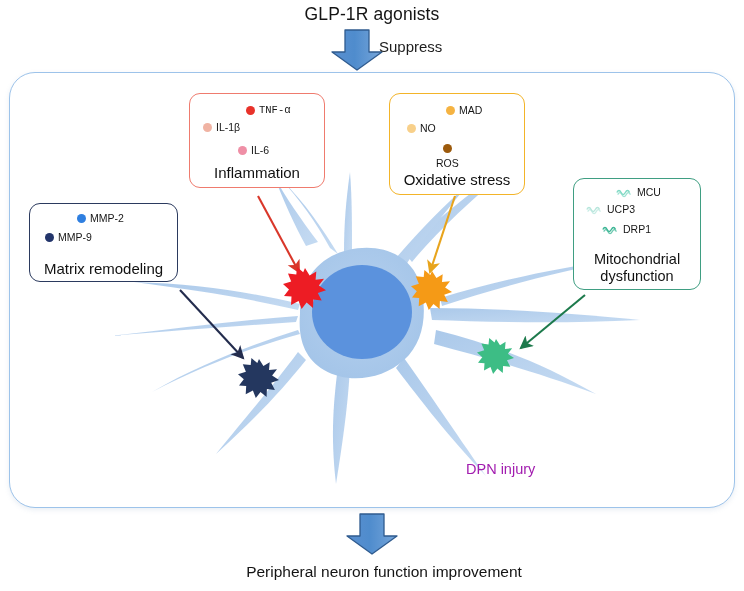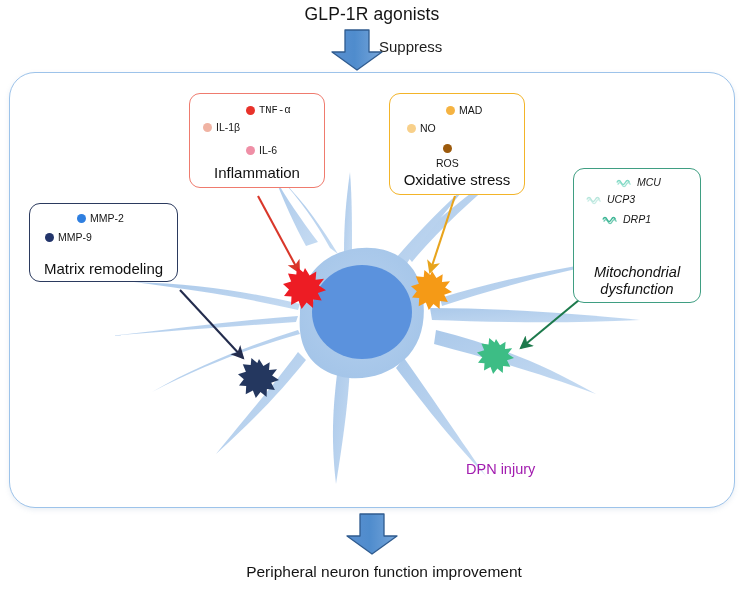--- a/index.html
+++ b/index.html
@@ -47,21 +47,21 @@
   .legend{position:absolute;display:flex;align-items:center;gap:4px;white-space:nowrap;}
   .legend .lbl{font-size:10.5px;color:#161616;letter-spacing:0px;}
   .dot{width:9px;height:9px;border-radius:50%;display:inline-block;flex:0 0 auto;}
 
   #box-inflammation{left:189px;top:93px;width:136px;height:95px;border:1.7px solid #ef7b6e;}
   #box-inflammation .caption{bottom:6px;font-size:15px;}
   #box-oxidative{left:389px;top:93px;width:136px;height:102px;border:1.7px solid #f3b429;}
   #box-oxidative .caption{bottom:6px;font-size:15px;}
   #box-matrix{left:29px;top:203px;width:149px;height:79px;border:1.6px solid #2b3a5e;}
   #box-matrix .caption{bottom:4px;font-size:15px;}
-  #box-mito{left:573px;top:168px;width:128px;height:135px;border:1.6px solid #3f9e82;font-style:italic;}
+  #box-mito{left:573px;top:178px;width:128px;height:112px;border:1.6px solid #3f9e82;}
   #box-mito .caption{bottom:4px;font-size:14.5px;line-height:17px;}
 
   
   .mito-glyph{width:17px;height:9px;flex:0 0 auto;}
 
   
   .dpn-label{position:absolute;left:466px;top:461px;font-size:14.5px;color:#a21caf;}
 
   
   .bottom-title{
@@ -187,21 +187,21 @@
 
   <div class="box" id="box-inflammation">
     <div class="legend" style="left:56px;top:10px;font-family:Liberation Mono, monospace;">
       <span class="dot" style="background:#e8322a;"></span>
       <span class="lbl">TNF-α</span>
     </div>
     <div class="legend" style="left:13px;top:27px;">
       <span class="dot" style="background:#f0b3a3;"></span>
       <span class="lbl">IL-1β</span>
     </div>
-    <div class="legend" style="left:56px;top:50px;">
+    <div class="legend" style="left:48px;top:50px;">
       <span class="dot" style="background:#ef8fa6;"></span>
       <span class="lbl">IL-6</span>
     </div>
     <div class="caption">Inflammation</div>
   </div>
 
   <div class="box" id="box-oxidative">
     <div class="legend" style="left:56px;top:10px;">
       <span class="dot" style="background:#f5b342;"></span>
       <span class="lbl">MAD</span>

